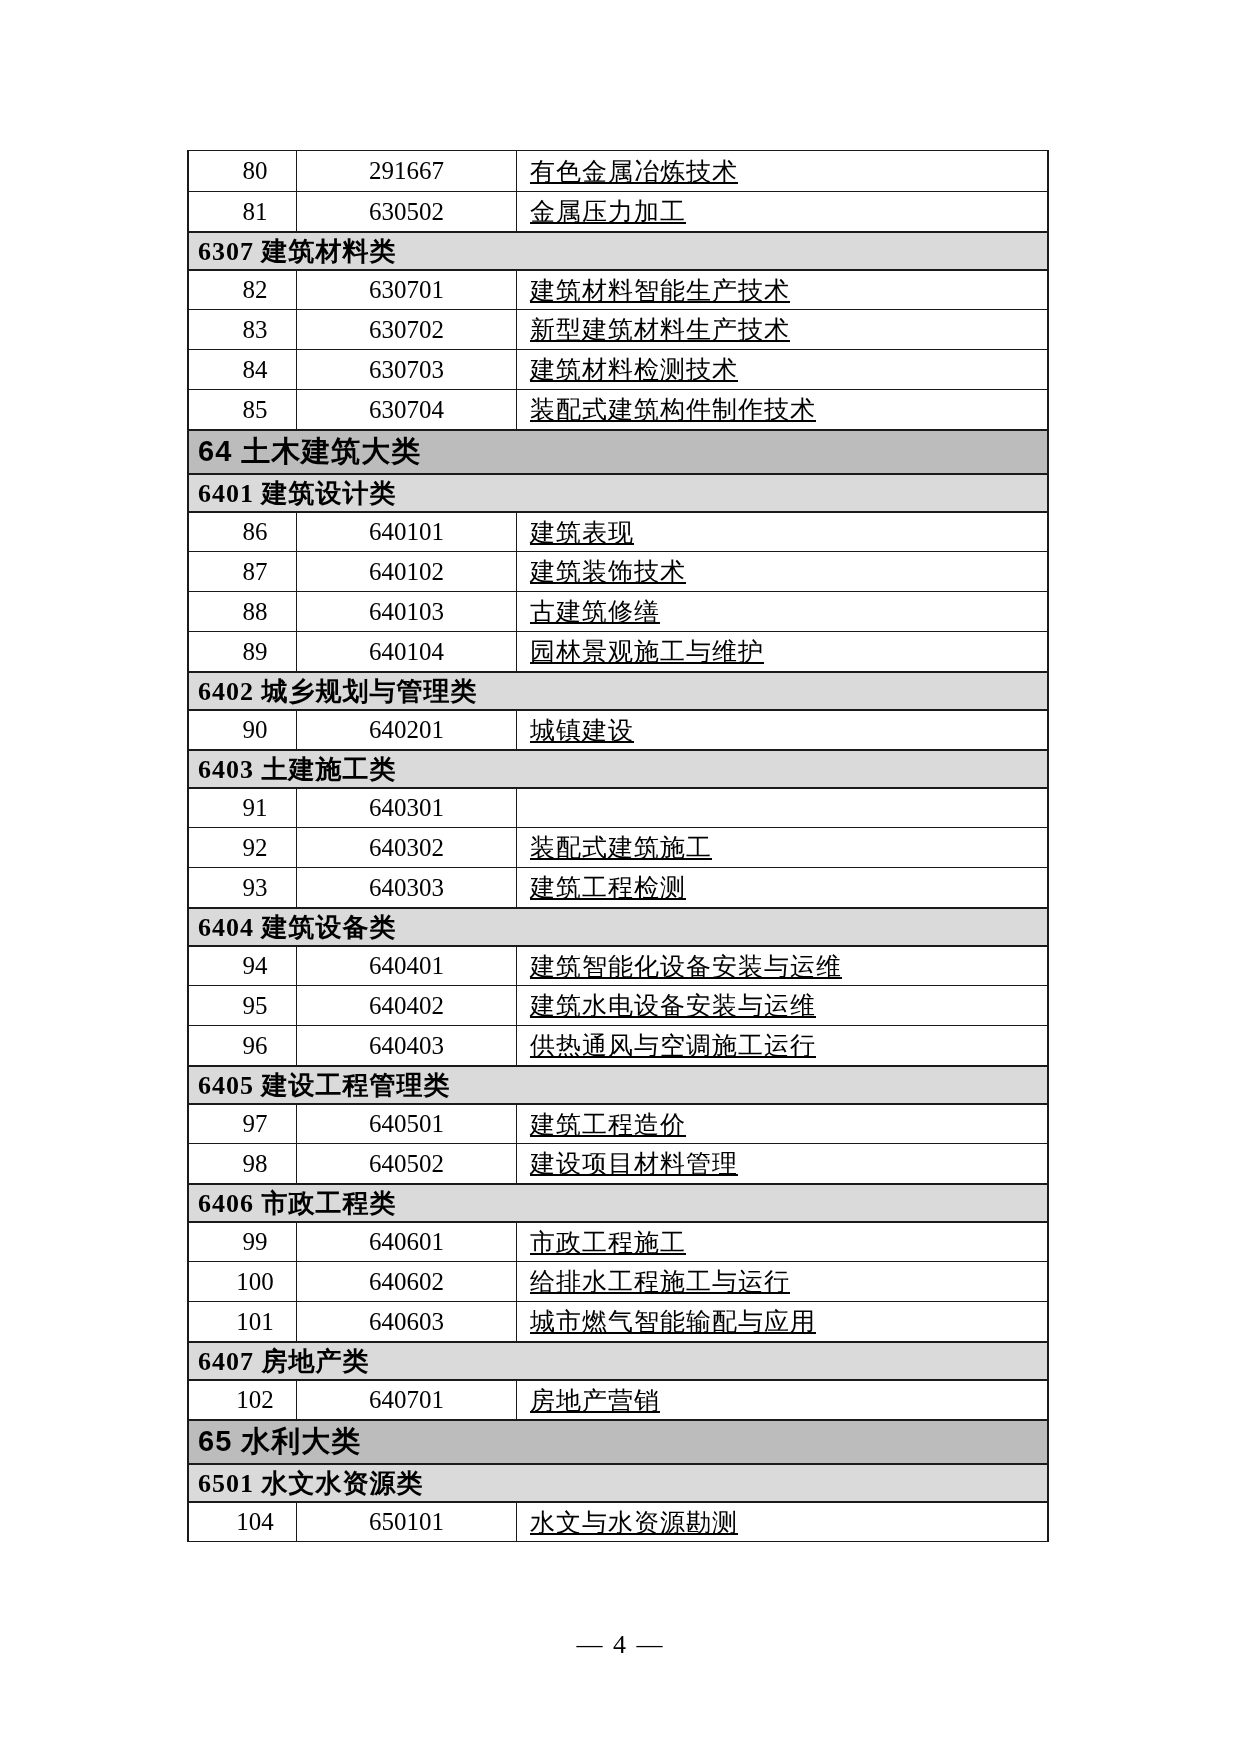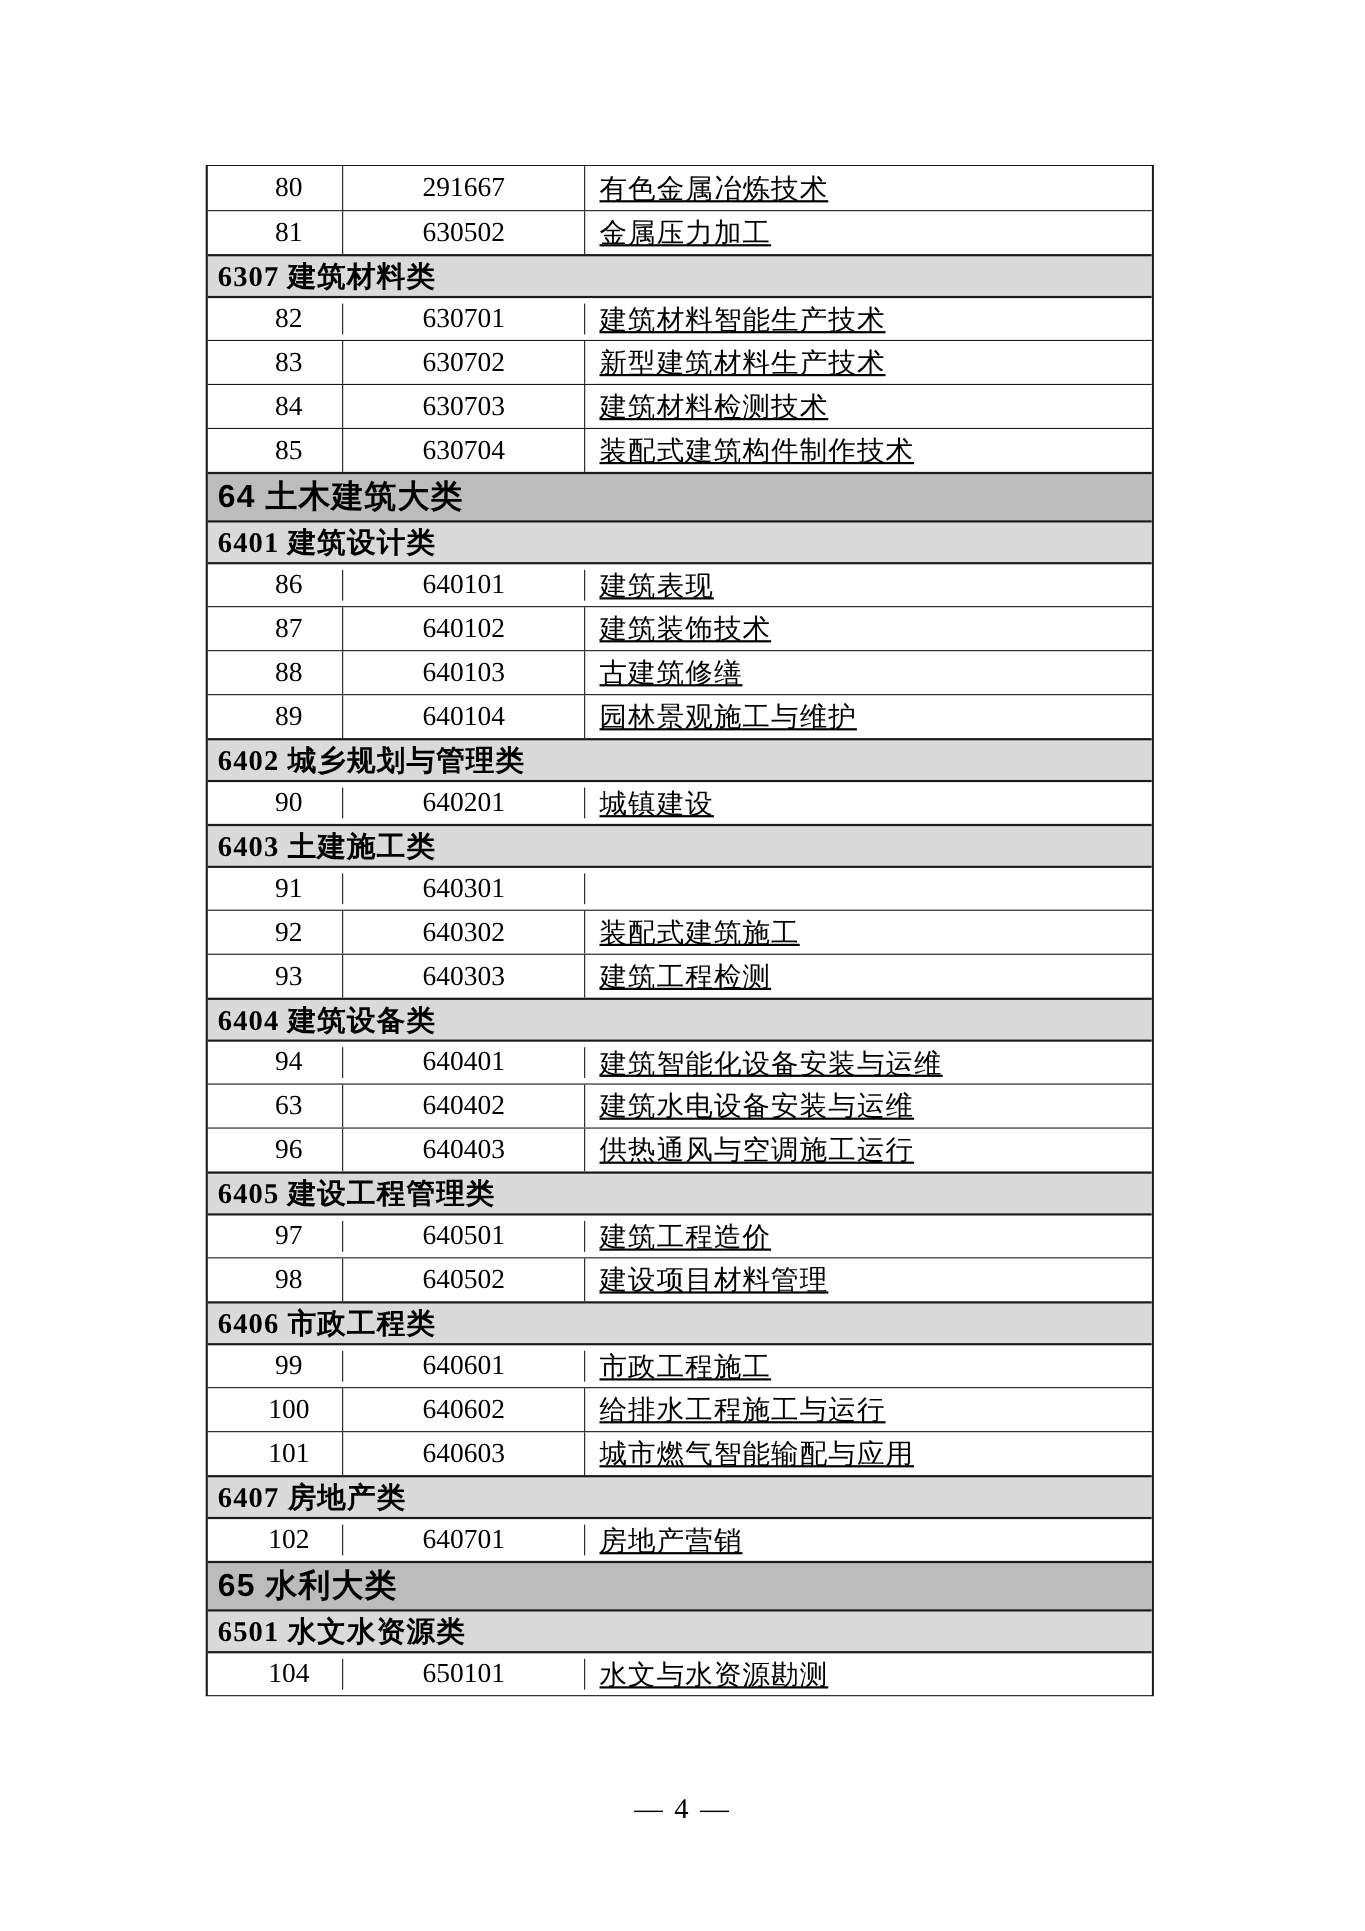--- a/index.html
+++ b/index.html
@@ -33,21 +33,21 @@
     box-sizing: border-box;
     display: flex;
     align-items: stretch;
     border-top: 1px solid var(--border-color, #000);
     background: #ffffff;
   }
   .row:first-child { border-top: 0; }
   .row.data { height: 40px; }
   .row.sub-header,
   .row.major-header,
-  .row.after-header { border-top: 2px solid var(--border-color, #000); align-items: center; }
+  .row.after-header { border-top: 2px solid var(--border-color, #000); }
   .row.sub-header {
     height: 38px;
     background: var(--sub-bg, #d9d9d9);
     font-weight: bold;
     font-size: 26px;
     letter-spacing: 1px;
   }
   .row.major-header {
     height: 44px;
     background: var(--major-bg, #bfbfbf);
@@ -56,21 +56,21 @@
     font-family: "Liberation Sans", "DejaVu Sans", sans-serif;
     letter-spacing: 1px;
   }
   .cell {
     box-sizing: border-box;
     display: flex;
     align-items: center;
     font-size: 25px;
   }
   .cell-index {
-    width: 123px;
+    width: 108px;
     justify-content: center;
     border-right: 1px solid var(--border-color, #000);
     padding-left: 25px;
   }
   .cell-code {
     width: 220px;
     justify-content: center;
     border-right: 1px solid var(--border-color, #000);
   }
   .cell-name {
@@ -187,21 +187,21 @@
       </div>
       <div class="row sub-header">
         <div class="cell cell-section-label">6404 建筑设备类</div>
       </div>
       <div class="row data after-header">
         <div class="cell cell-index">94</div>
         <div class="cell cell-code">640401</div>
         <div class="cell cell-name">建筑智能化设备安装与运维</div>
       </div>
       <div class="row data">
-        <div class="cell cell-index">63</div>
+        <div class="cell cell-index">95</div>
         <div class="cell cell-code">640402</div>
         <div class="cell cell-name">建筑水电设备安装与运维</div>
       </div>
       <div class="row data">
         <div class="cell cell-index">96</div>
         <div class="cell cell-code">640403</div>
         <div class="cell cell-name">供热通风与空调施工运行</div>
       </div>
       <div class="row sub-header">
         <div class="cell cell-section-label">6405 建设工程管理类</div>

